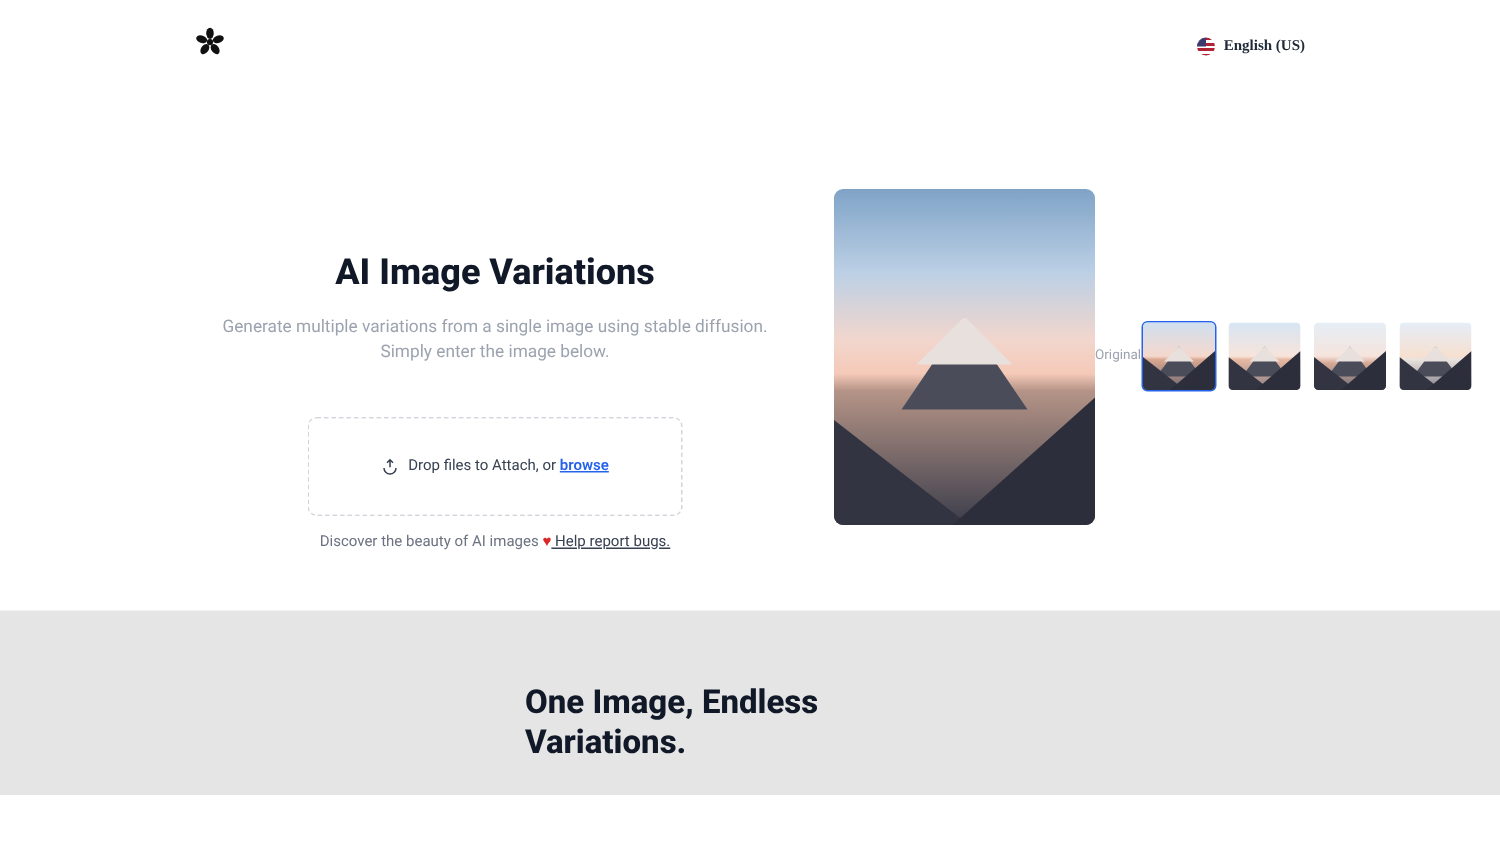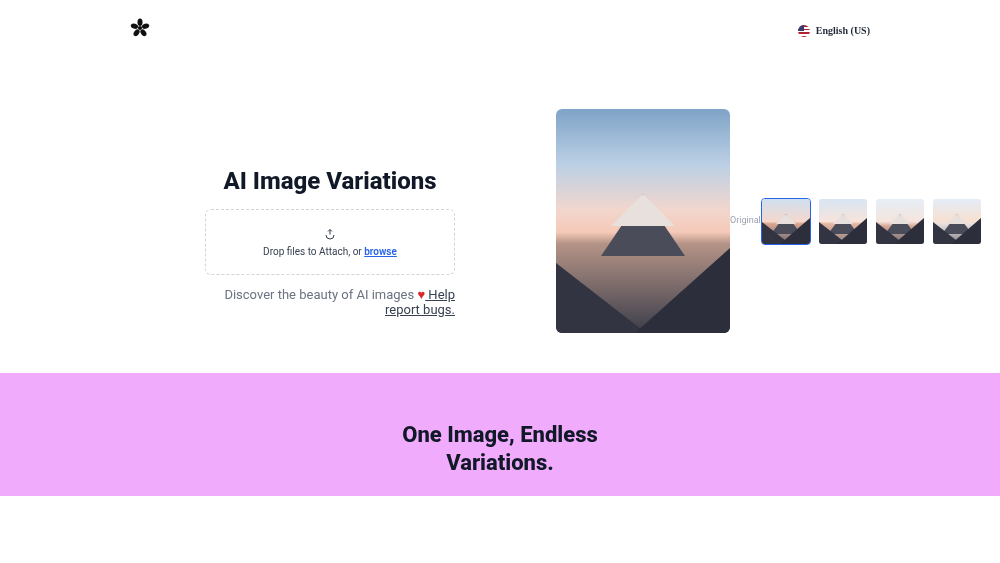--- a/index.html
+++ b/index.html
@@ -86,36 +86,35 @@
     width: 250px;
     height: 66px;
     border: 1px dashed #d1d5db;
     border-radius: 6px;
     display: flex;
     align-items: center;
     justify-content: center;
     gap: 6px;
     cursor: pointer;
     margin-bottom: 12px;
-    flex-direction: column;
   }
   .dropzone-text {
     font-size: 10px;
     color: #374151;
   }
   .browse-link {
     color: #2563eb;
     text-decoration: underline;
     font-weight: 600;
   }
   .footnote {
     width: 250px;
-    font-size: 13px;
+    font-size: 10px;
     color: #6b7280;
-    text-align: right;
+    text-align: center;
   }
   .footnote .heart { color: #dc2626; }
   .footnote-link {
     color: #374151;
     text-decoration: underline;
   }
   
   .right {
     flex: 1;
     display: flex;
@@ -205,23 +204,22 @@
     left: -10px;
     border-left-width: 10px;
     border-right-width: 10px;
     border-bottom-width: 10px;
   }
   .scene.small .ridge-left { border-right-width: 28px; border-bottom-width: 22px; }
   .scene.small .ridge-right { border-left-width: 30px; border-bottom-width: 26px; }
 
   
   .section2 {
-    background: #f0abfc;
+    background: #e5e5e5;
     padding: 48px 0 20px 0;
-    text-align: center;
   }
   .section2-title {
     font-size: 22px;
     font-weight: 800;
     color: #111827;
     line-height: 1.25;
     max-width: 300px;
     margin: 0 auto;
   }
 
@@ -246,20 +244,24 @@
   </div>
   <div class="lang-selector">
     <span class="flag-icon"></span>
     <span>English (US)</span>
   </div>
 </div>
 
 <div class="hero">
   <div class="left">
     <h1 class="title">AI Image Variations</h1>
+    <p class="subtitle">
+      <span>Generate multiple variations from a single image using stable diffusion.</span><br>
+      <span>Simply enter the image below.</span>
+    </p>
     <div class="dropzone">
       <svg class="upload-icon" viewBox="0 0 24 24" fill="none" stroke="#374151" stroke-width="2">
         <path d="M12 3v10M8 7l4-4 4 4"></path>
         <path d="M20 14a8 8 0 0 1-16 0"></path>
       </svg>
       <span class="dropzone-text">
         <span>Drop files to Attach, or </span><span class="browse-link">browse</span>
       </span>
     </div>
     <p class="footnote">

